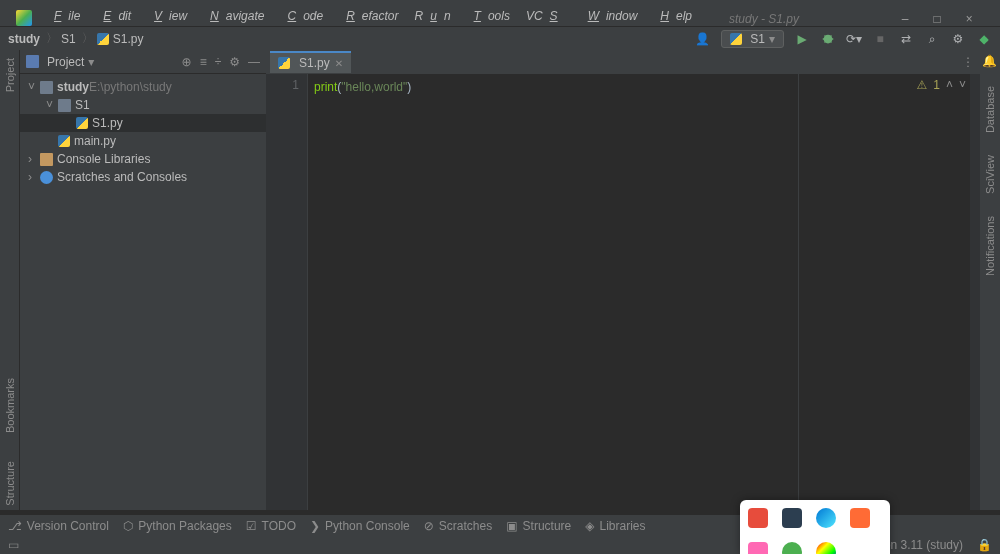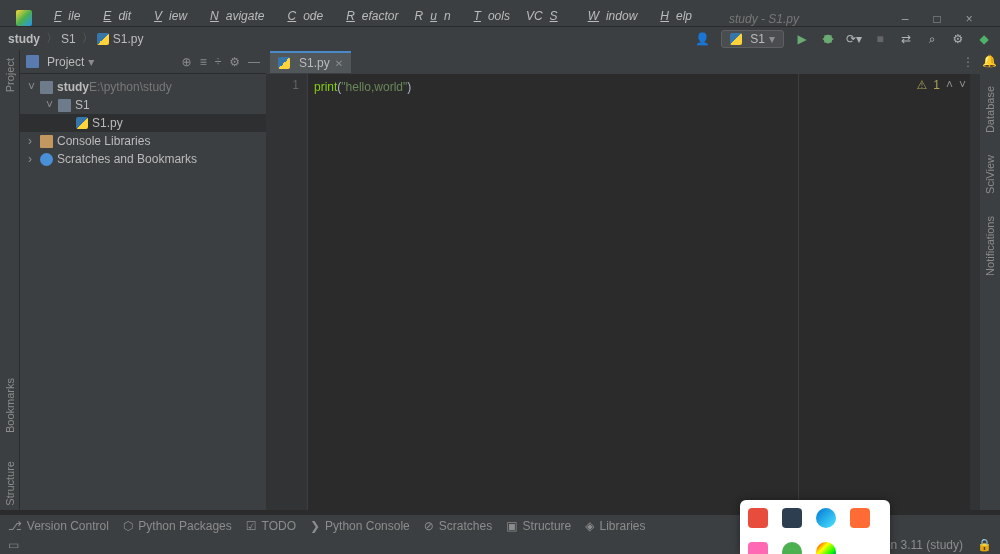--- a/index.html
+++ b/index.html
@@ -149,29 +149,33 @@
       </div>
       <div class="tree-row" style="padding-left:26px">
         <span class="arr">˅</span>
         <span class="fold-icon open"></span>
         <span>S1</span>
       </div>
       <div class="tree-row sel" style="padding-left:56px">
         <span class="py-icon"></span>
         <span>S1.py</span>
       </div>
+      <div class="tree-row" style="padding-left:38px">
+        <span class="py-icon"></span>
+        <span>main.py</span>
+      </div>
       <div class="tree-row" style="padding-left:8px">
         <span class="arr">›</span>
         <span class="lib-icon"></span>
         <span>Console Libraries</span>
       </div>
       <div class="tree-row" style="padding-left:8px">
         <span class="arr">›</span>
         <span class="scratch-icon"></span>
-        <span>Scratches and Bookmarks</span>
+        <span>Scratches and Consoles</span>
       </div>
     </div>
   </div>
 
   <div class="editor">
     <div class="tabbar">
       <div class="tab active">
         <span class="py-icon"></span>
         <span>S1.py</span>
         <span class="close">✕</span>

